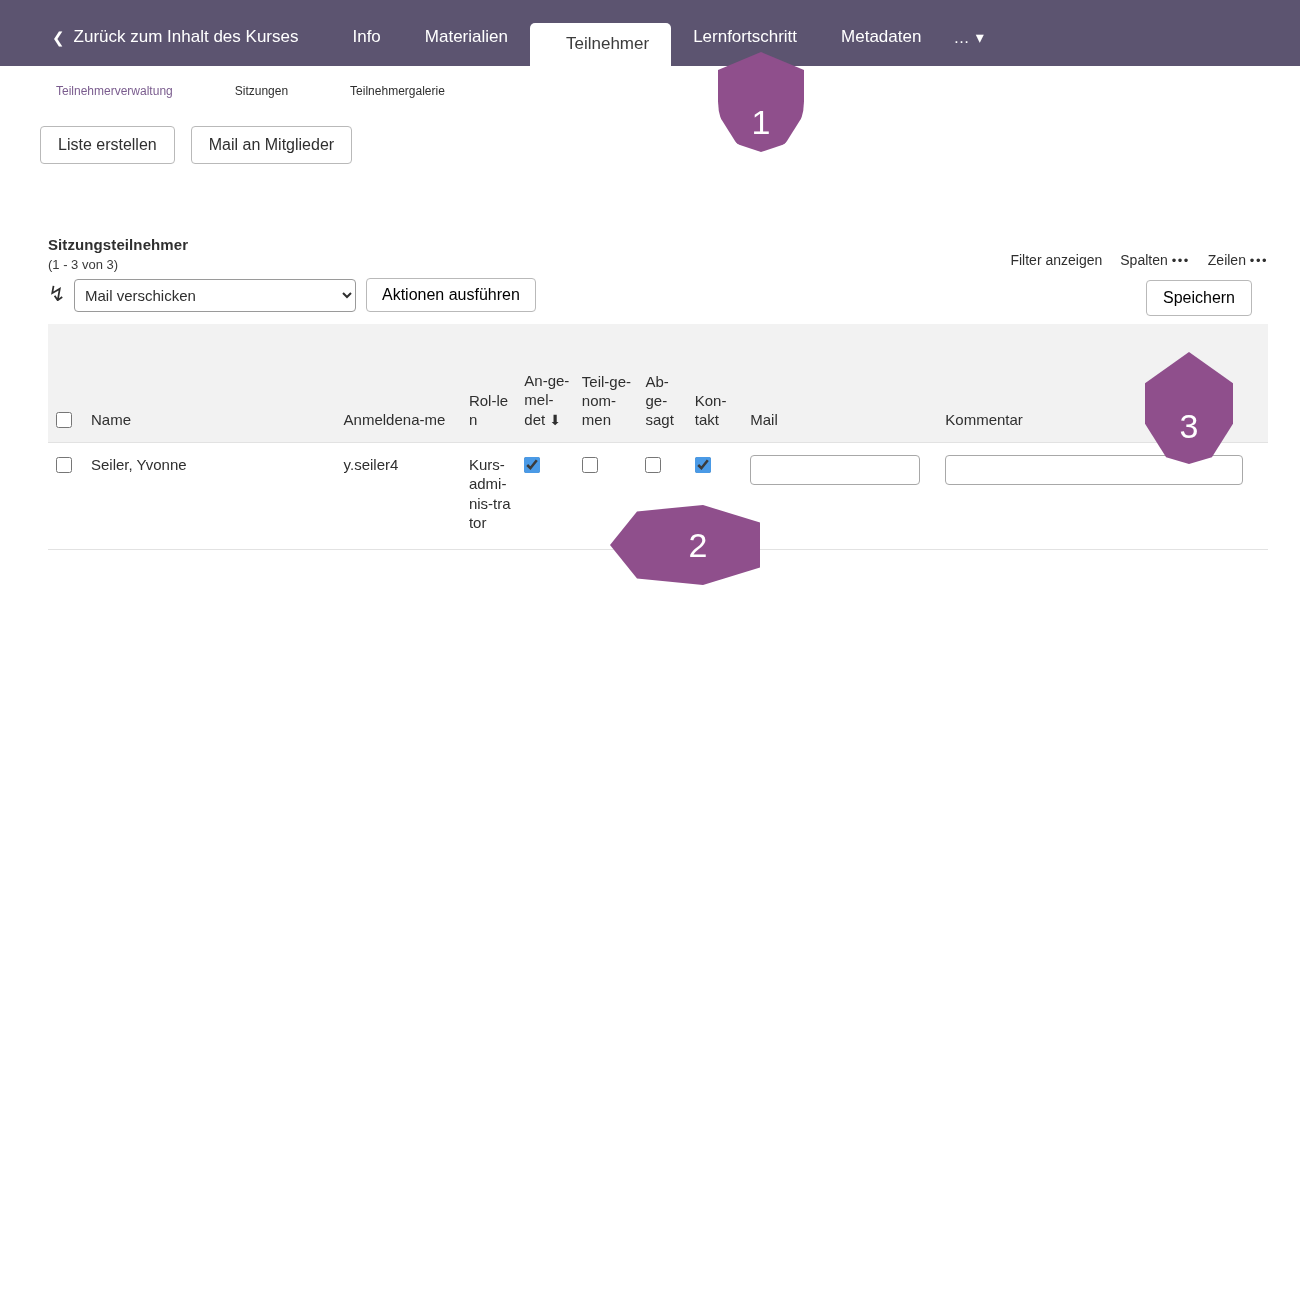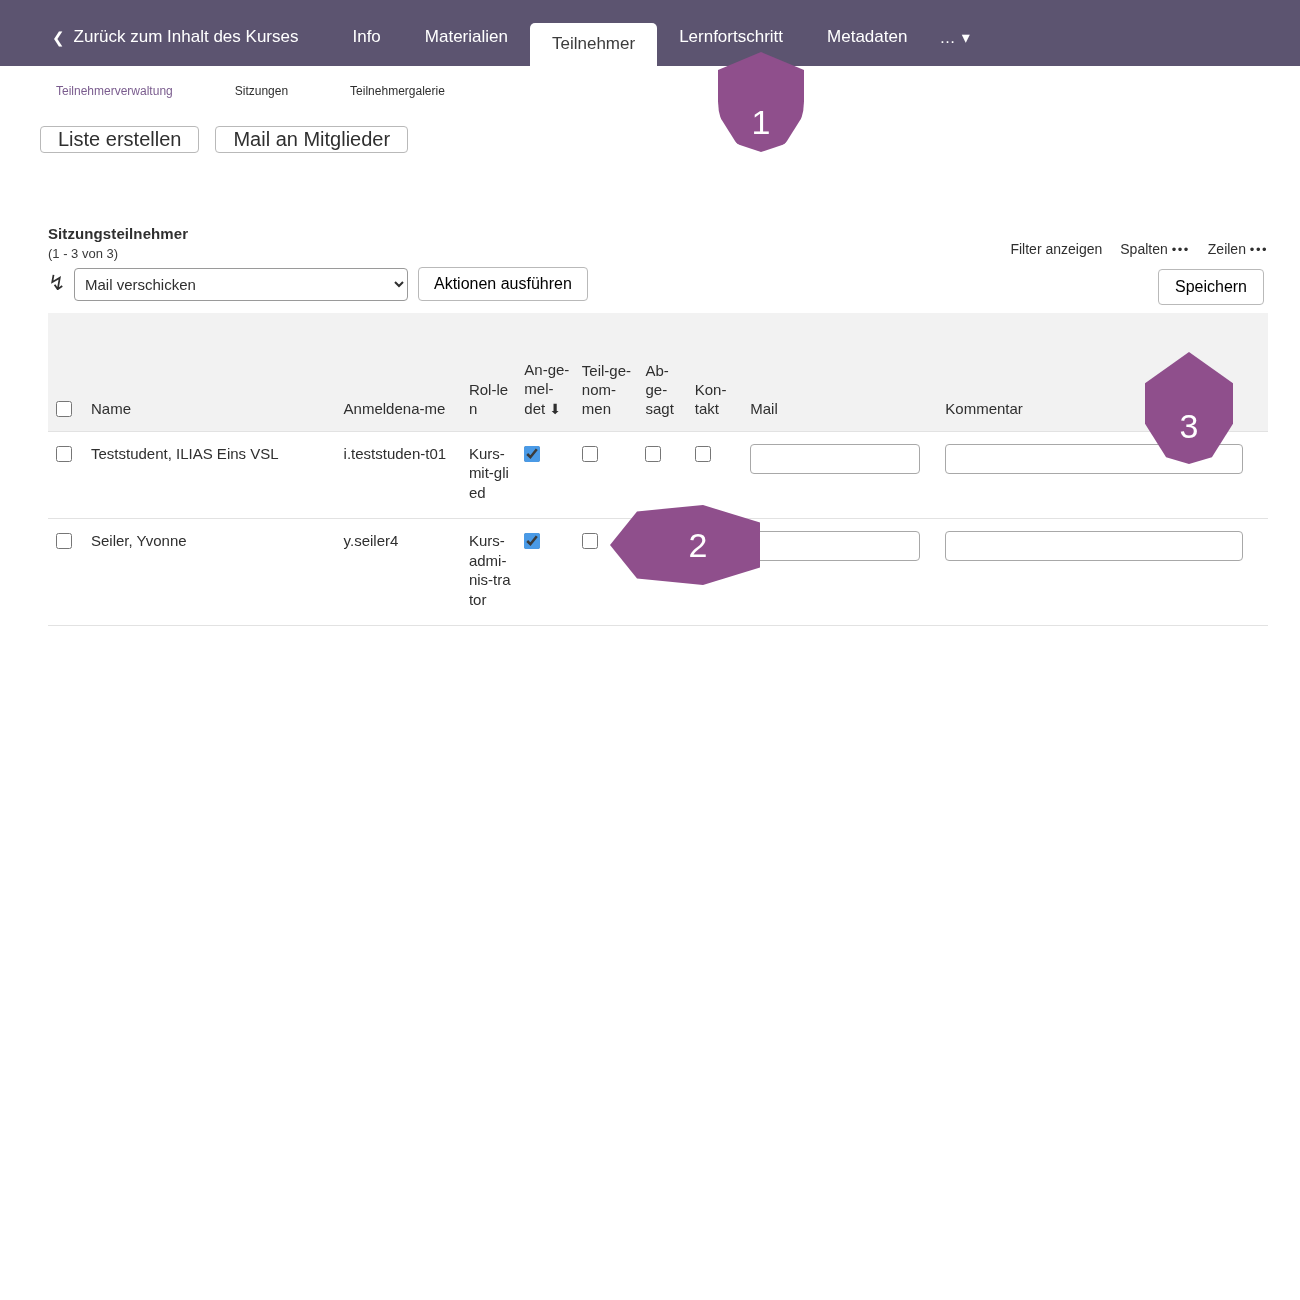--- a/index.html
+++ b/index.html
@@ -38,21 +38,21 @@
     line-height: 1;
   }
   .topnav .tab {
     padding: 12px 22px 19px 22px;
     white-space: nowrap;
   }
   .topnav .tab.active {
     background: #ffffff;
     color: #3c3c3c;
     border-radius: 5px 5px 0 0;
-    padding: 11px 22px 12px 22px;
+    padding: 11px 22px 12px 36px;
     margin-bottom: 0;
     font-size: 17px;
   }
   .topnav .more {
     padding-bottom: 19px;
     padding-left: 10px;
     font-size: 16px;
     letter-spacing: 1px;
   }
 
@@ -69,22 +69,22 @@
   
   .btnbar {
     display: flex;
     gap: 16px;
     padding: 28px 0 0 40px;
   }
   .btn {
     background: #ffffff;
     border: 1px solid #b9b9b9;
     border-radius: 4px;
-    padding: 1px 17px;
-    font-size: 20px;
+    padding: 9px 17px;
+    font-size: 16px;
     color: #2f2f2f;
     cursor: pointer;
     font-family: "Liberation Sans", sans-serif;
   }
 
   
   .panel { padding: 0 32px 0 48px; margin-top: 72px; }
   .panel-title {
     font-size: 15px;
     font-weight: bold;
@@ -104,21 +104,21 @@
     position: relative;
   }
   .arrow-icon {
     font-size: 21px;
     color: #2f2f2f;
     width: 26px;
     line-height: 1;
     padding-bottom: 4px;
   }
   select.action-select {
-    width: 334px;
+    width: 282px;
     height: 33px;
     font-size: 15px;
     padding: 3px 6px;
     border: 1px solid #9a9a9a;
     border-radius: 4px;
     background: #fff;
     font-family: "Liberation Sans", sans-serif;
     color: #2f2f2f;
   }
   .btn-exec {
@@ -138,21 +138,21 @@
     display: flex;
     gap: 18px;
     font-size: 14px;
     color: #2f2f2f;
     align-items: baseline;
     margin-left: 8px;
   }
   .right-tools .dots { letter-spacing: 1.5px; font-size: 13px; }
   .btn-save {
     position: absolute;
-    right: 4px;
+    right: 16px;
     top: 2px;
     border: 1px solid #b9b9b9;
     background: #fff;
     border-radius: 4px;
     padding: 8px 16px;
     font-size: 16px;
     cursor: pointer;
     font-family: "Liberation Sans", sans-serif;
   }
 
@@ -316,46 +316,20 @@
         <th class="c-teil tall">Teil-ge-nom-men</th>
         <th class="c-abg tall">Ab-ge-sagt</th>
         <th class="c-kon tall">Kon-takt</th>
         <th class="c-note tall">Mail</th>
         <th class="c-komm tall">Kommentar</th>
       </tr>
     </thead>
     <tbody>
 
 
-      <tr>
-        <td class="c-check">
-          <input type="checkbox" style="">
-        </td>
-        <td class="c-name">Teststudent, ILIAS Eins VSL</td>
-        <td class="c-login wrapword">i.teststuden-t01</td>
-        <td class="c-role wrapword">Kurs-mit-glied</td>
-        <td class="c-ang">
-          <input type="checkbox" class="on" checked="" style="">
-        </td>
-        <td class="c-teil">
-          <input type="checkbox" style="">
-        </td>
-        <td class="c-abg">
-          <input type="checkbox" style="">
-        </td>
-        <td class="c-kon">
-          <input type="checkbox" style="">
-        </td>
-        <td class="c-note">
-          <div class="note-wrap"><input type="text" class="cell-input" style=""></div>
-        </td>
-        <td class="c-komm">
-          <div class="komm-wrap"><input type="text" class="cell-input" style=""></div>
-        </td>
-      </tr>
 
       <tr>
         <td class="c-check">
           <input type="checkbox" style="">
         </td>
         <td class="c-name">Seiler, Yvonne</td>
         <td class="c-login wrapword">y.seiler4</td>
         <td class="c-role wrapword">Kurs-admi-nis-trator</td>
         <td class="c-ang">
           <input type="checkbox" class="on" checked="" style="">

